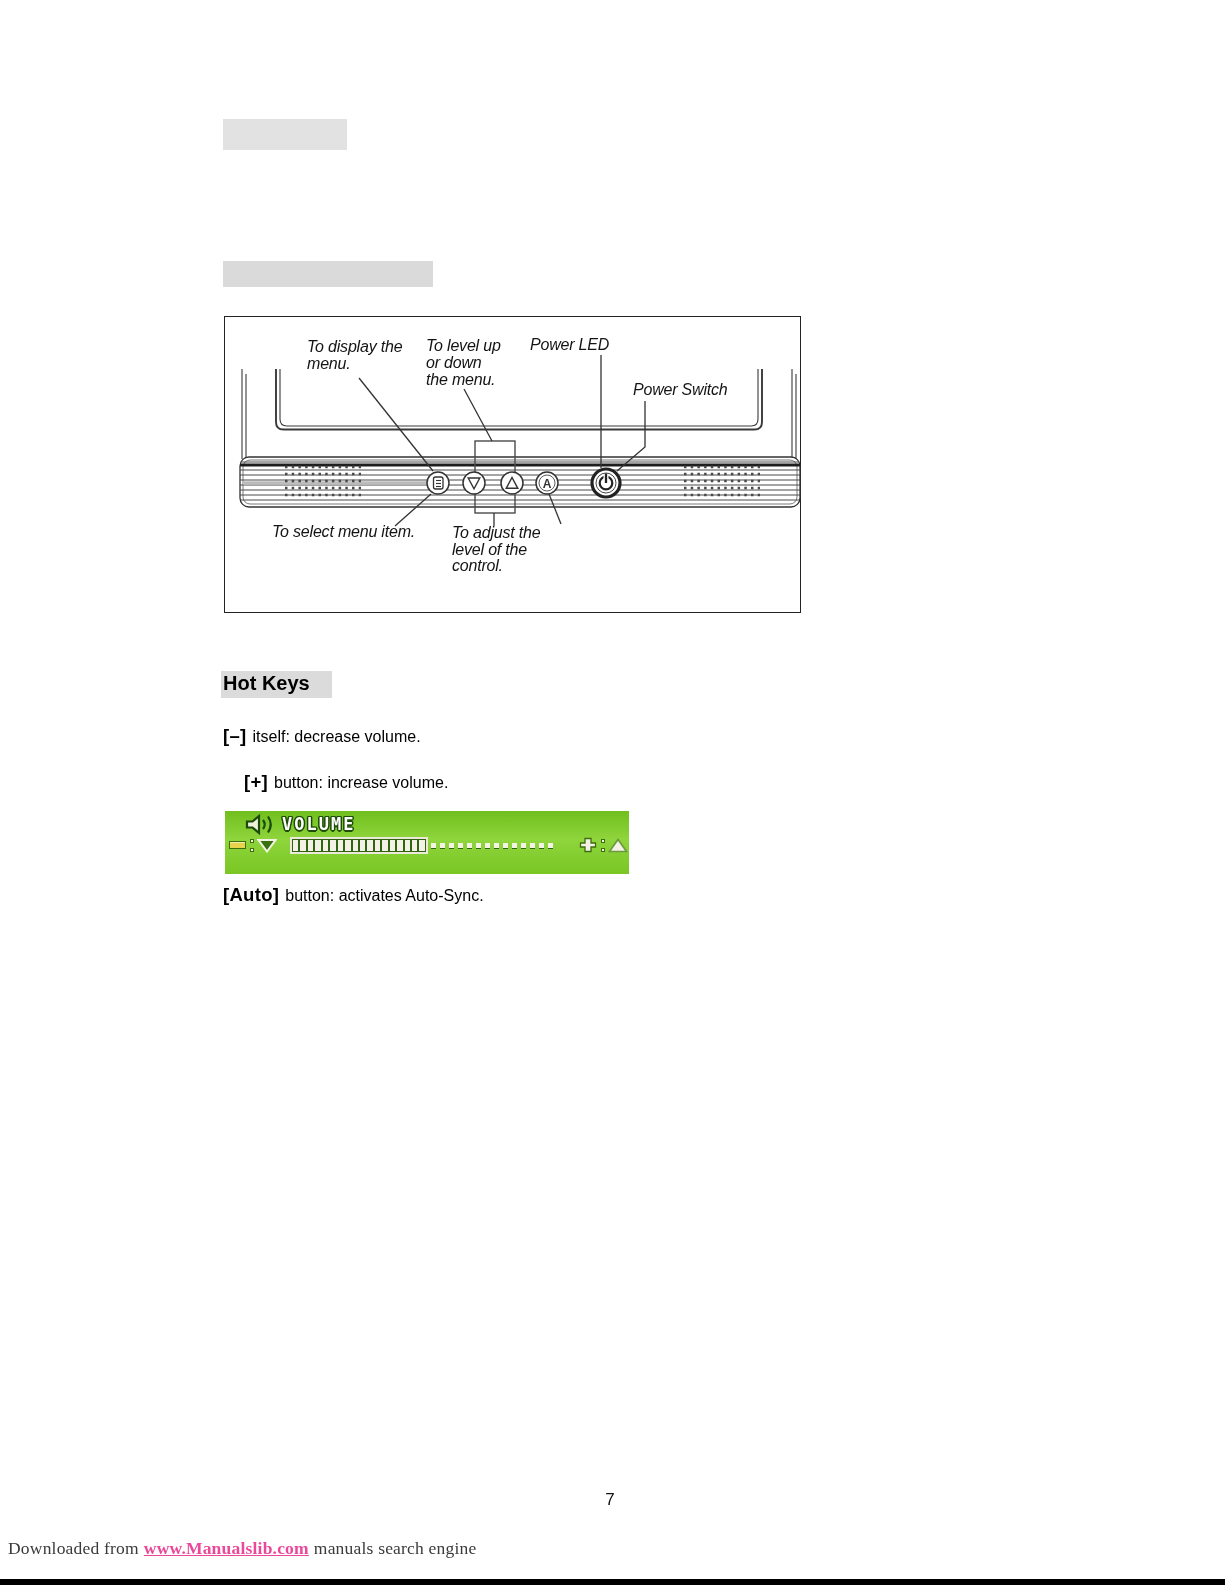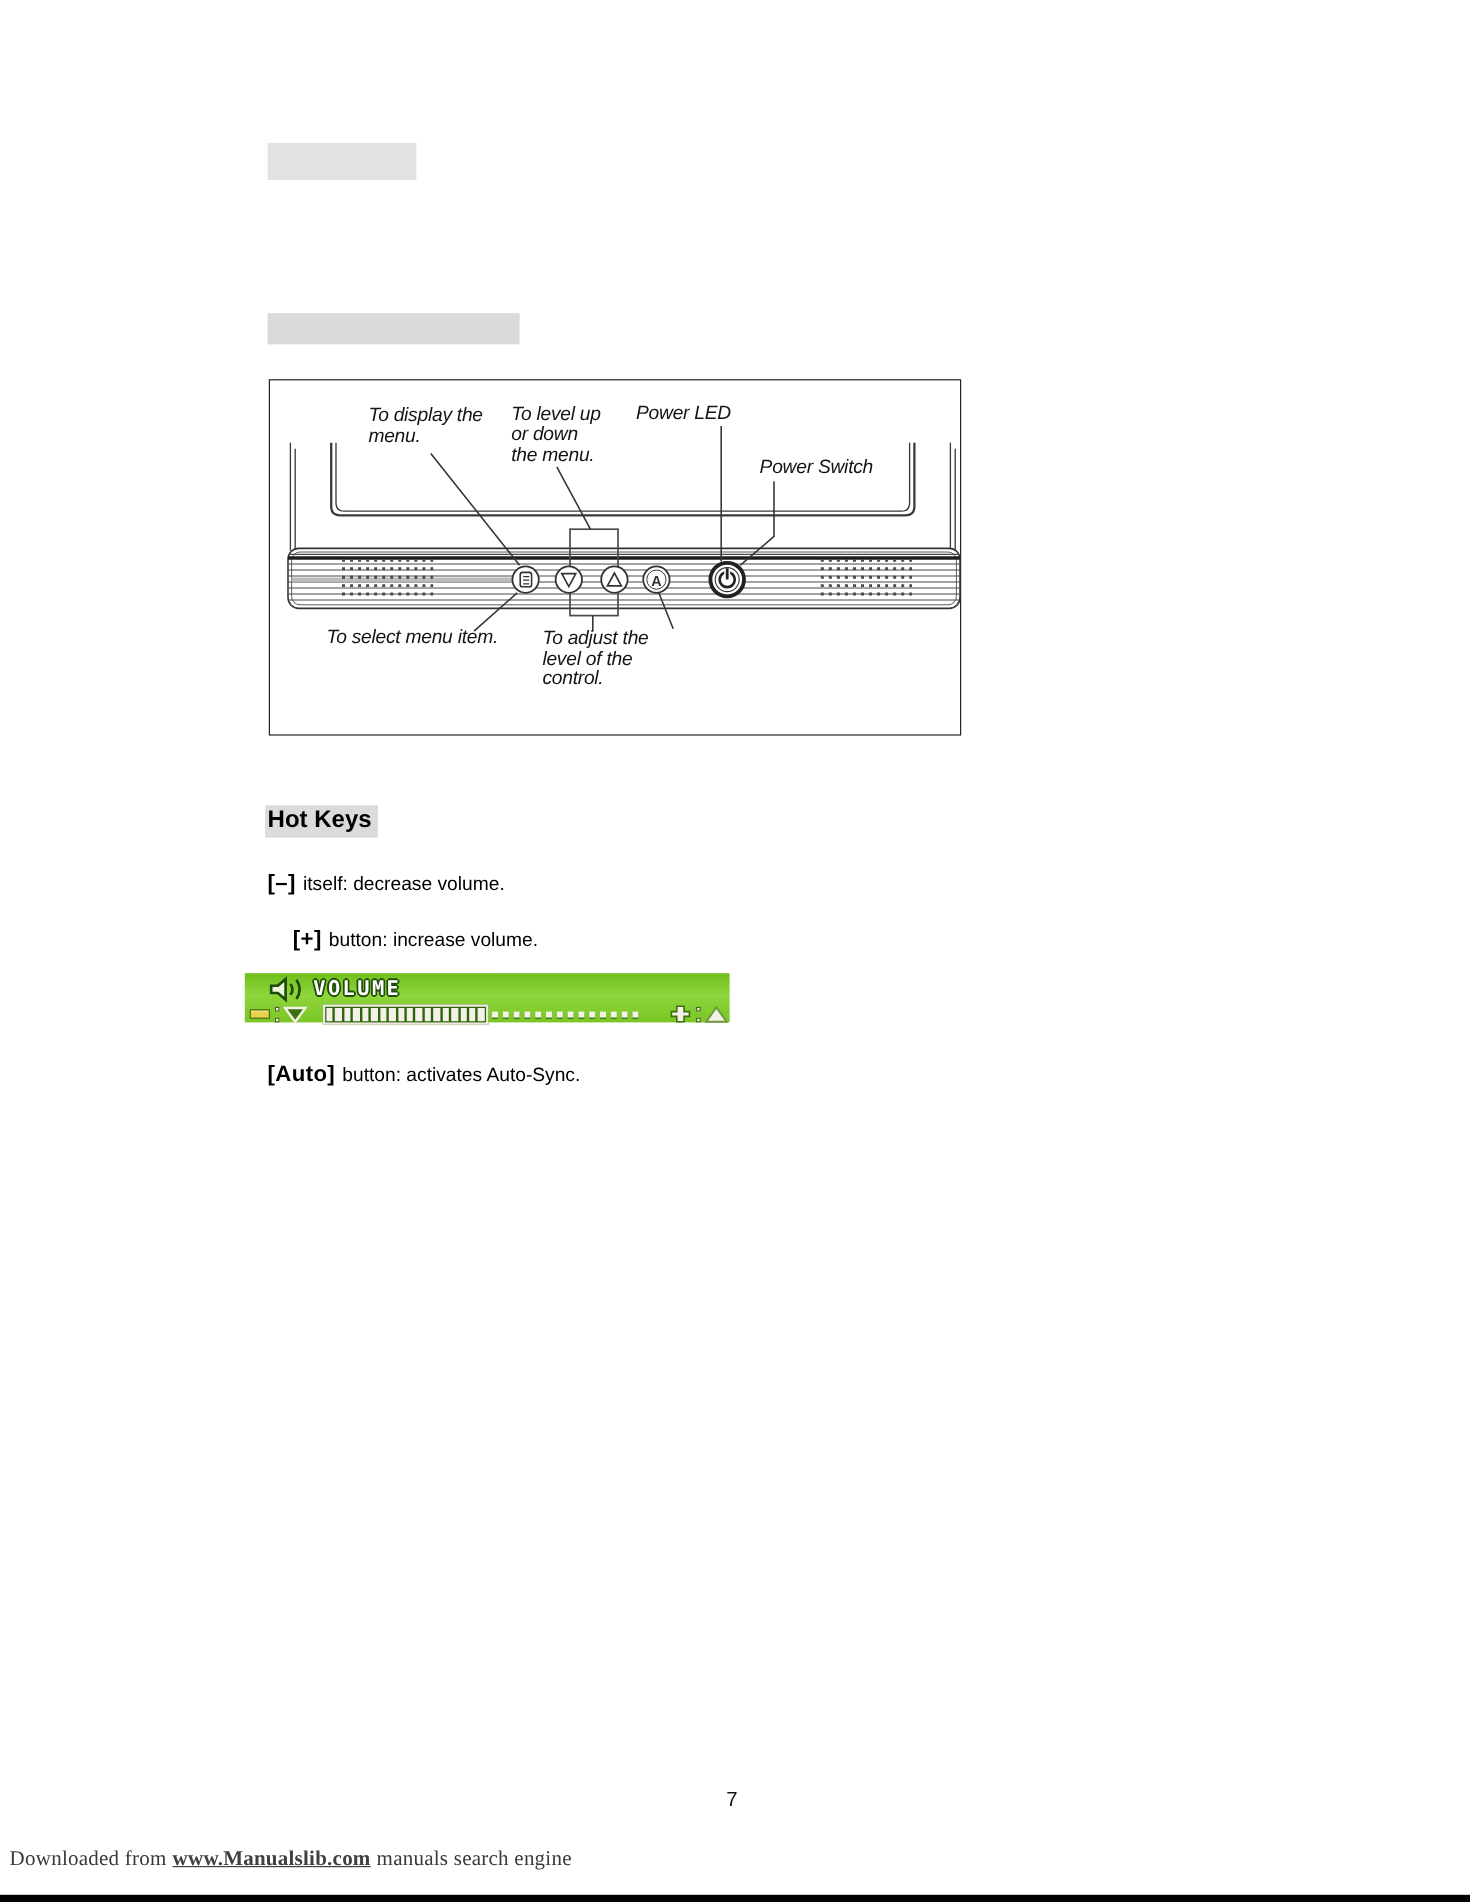--- a/index.html
+++ b/index.html
@@ -28,31 +28,31 @@
   .lbl-powerled { left:305px; top:19px;  }
   .lbl-powersw  { left:408px; top:64px;  }
   .lbl-select   { left:47px;  top:206px; }
   .lbl-adjust   { left:227px; top:208px; line-height:16.5px; }
   .lbl-calibrate{ left:339px; top:206px; line-height:16.5px; }
 
   
   .hot-keys-heading {
     position:absolute; left:221px; top:671px; margin:0;
     font-size:20px; font-weight:bold; color:#000;
-    background:#dbdbdb; padding:1px 5px 3px 2px;
+    background:#dbdbdb; padding:1px 22px 3px 2px;
   }
   .hk { position:absolute; margin:0; font-size:16px; color:#000; }
   .hk-1 { left:223px; top:725px; }
   .hk-2 { left:223px; top:771px;margin-left:21px; }
   .hk-3 { left:223px; top:884px; }
   .hk b { font-size:18.5px; letter-spacing:0.3px; margin-right:6px; }
 
   
   .osd {
-    position:absolute; left:204px; top:811px; width:404px; height:41px;
+    position:absolute; left:225px; top:811px; width:404px; height:63px;
     background:linear-gradient(180deg, var(--background-top,#70bf1d),
                var(--background-mid,#8fd53c) 45%, var(--background-bottom,#79c624));
   }
   .osd-row1 { position:absolute; left:19px; top:2px; height:22px; display:flex; align-items:center; }
   .osd-title {
     font-family:"DejaVu Sans Mono", monospace; font-weight:bold; font-size:17px;
     letter-spacing:2px; color:#ffffff; margin-left:2px;
     text-shadow:-1.5px 0 #1e4d08, 1.5px 0 #1e4d08, 0 -1.5px #1e4d08, 0 1.5px #1e4d08,
                 -1px -1px #1e4d08, 1px 1px #1e4d08, -1px 1px #1e4d08, 1px -1px #1e4d08;
   }
@@ -76,21 +76,21 @@
   .vol-dashes .dash { width:5px; height:5px; background:var(--segment,#f4f2e6); box-shadow:0 1px 0 #2f6410; }
   .osd-plus { margin-left:26px; display:flex; }
   .tri { display:flex; }
 
   
   .page-number { position:absolute; left:560px; top:1490px; width:100px; text-align:center; font-size:17px; color:#111; }
   .footer {
     position:absolute; left:8px; top:1538px; font-family:"Liberation Serif", serif;
     font-size:17.5px; color:#3a3a3a; letter-spacing:0.2px;
   }
-  .footer a { color:#404040; font-weight:bold; text-decoration:underline; margin:10px 5px;text-align:right; }
+  .footer a { color:#ec4899; font-weight:bold; text-decoration:underline; margin:10px 5px;text-align:right; }
   .bottom-bar { position:absolute; left:0; top:1579px; width:1225px; height:6px; background:#000; }
 </style>
 </head>
 <body>
 
 <div class="page">
 
   <div class="redact redact-1"></div>
   <div class="redact redact-2"></div>
 

